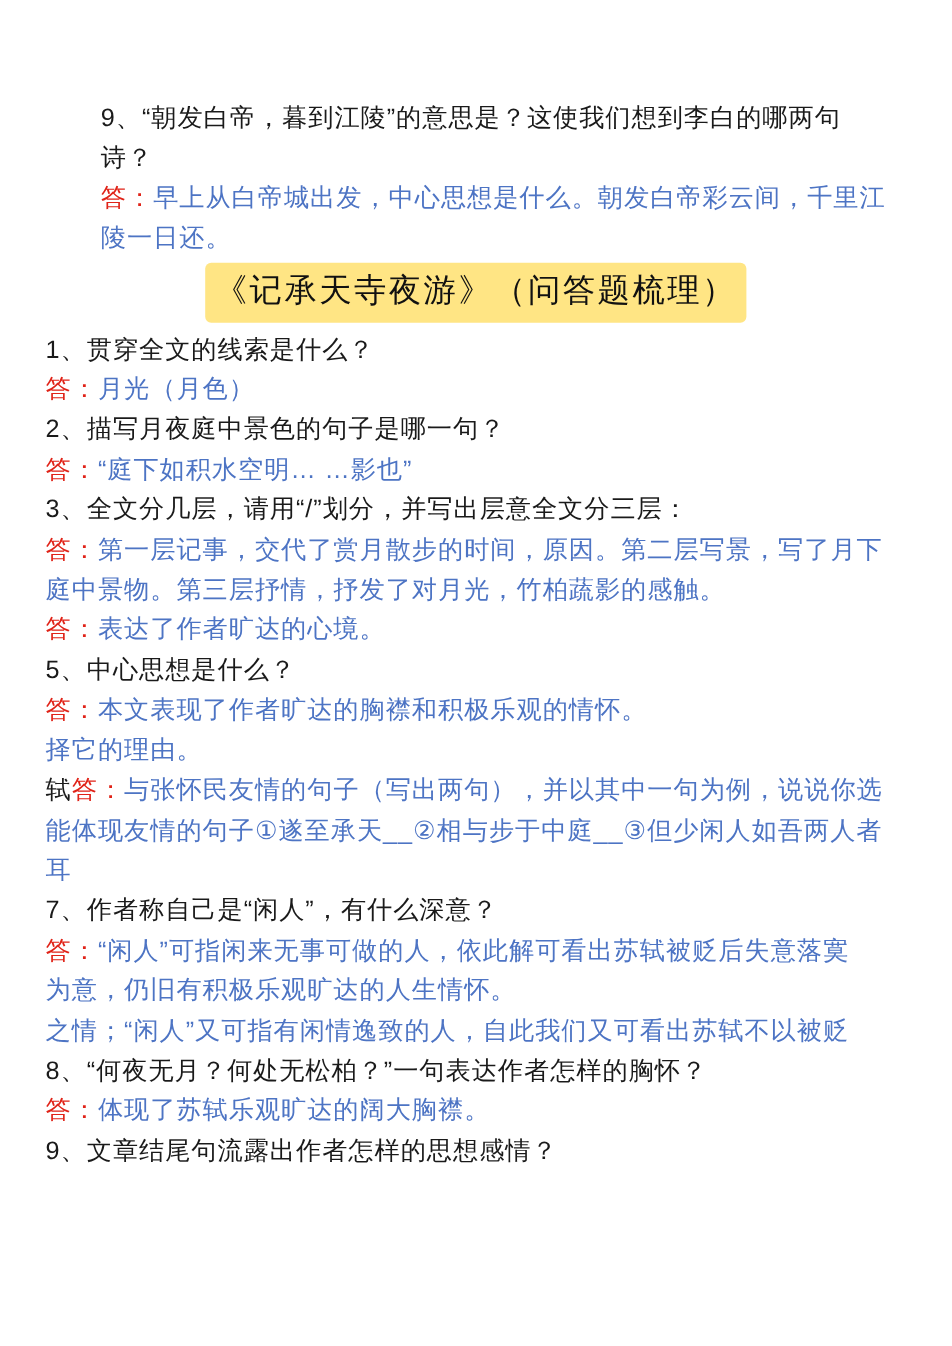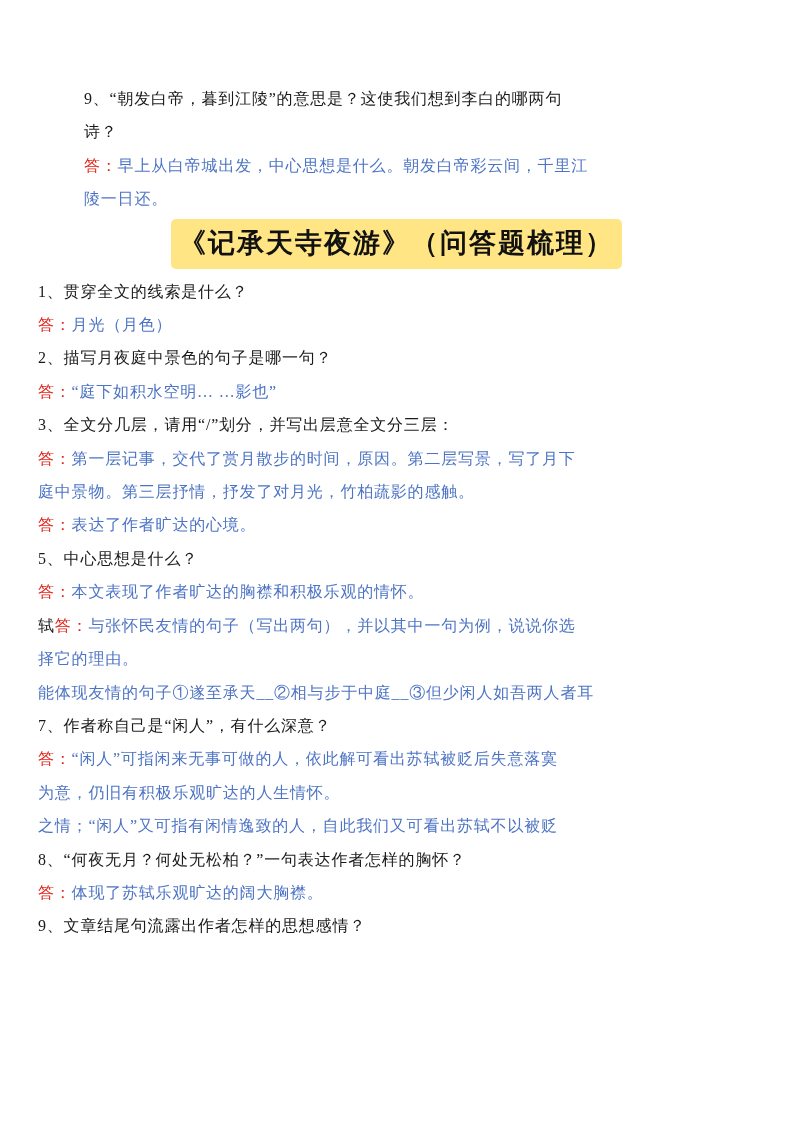--- a/index.html
+++ b/index.html
@@ -20,42 +20,41 @@
     background: var(--page-bg);
     font-family: "Liberation Sans", "DejaVu Sans", sans-serif;
     overflow: hidden;
   }
   .page {
     width: 793px;
     height: 1122px;
     padding: 82px 38px 0 38px;
   }
   .line {
-    font-size: 16px;
+    font-size: 21px;
     line-height: 33.4px;
     letter-spacing: 0.8px;
     color: var(--black);
     white-space: pre-wrap;
-    font-family: Liberation Serif, serif;
   }
   .seg-black { color: var(--black); }
   .seg-red   { color: var(--red); }
   .seg-blue  { color: var(--blue); }
   .intro-block {
     margin-left: 46px;
   }
   .title-row {
     text-align: center;
     line-height: 46px;
     margin: 3px 0 5px 0;
   }
   .title-highlight {
     display: inline-block;
     font-family: "DejaVu Serif", "Liberation Serif", serif;
-    font-weight: bold;
+    font-weight: normal;
     font-size: 27px;
     color: #111;
     letter-spacing: 2px;
     background: linear-gradient(97deg, #ffeb9d 0%, #ffe06c 28%, #ffec9b 55%, #ffe univ06c 78%, #ffe88d 100%);
     background-color: var(--highlight);
     border-radius: 5px;
     padding: 1px 8px 3px 8px;
   }
 </style>
 </head>
@@ -78,22 +77,22 @@
       <div class="line"><span class="seg-black">1、贯穿全文的线索是什么？</span></div>
       <div class="line"><span class="seg-red">答：</span><span class="seg-blue">月光（月色）</span></div>
       <div class="line"><span class="seg-black">2、描写月夜庭中景色的句子是哪一句？</span></div>
       <div class="line"><span class="seg-red">答：</span><span class="seg-blue">“庭下如积水空明… …影也”</span></div>
       <div class="line"><span class="seg-black">3、全文分几层，请用“/”划分，并写出层意全文分三层：</span></div>
       <div class="line"><span class="seg-red">答：</span><span class="seg-blue">第一层记事，交代了赏月散步的时间，原因。第二层写景，写了月下</span></div>
       <div class="line"><span class="seg-blue">庭中景物。第三层抒情，抒发了对月光，竹柏蔬影的感触。</span></div>
       <div class="line"><span class="seg-red">答：</span><span class="seg-blue">表达了作者旷达的心境。</span></div>
       <div class="line"><span class="seg-black">5、中心思想是什么？</span></div>
       <div class="line"><span class="seg-red">答：</span><span class="seg-blue">本文表现了作者旷达的胸襟和积极乐观的情怀。</span></div>
+      <div class="line"><span class="seg-blue">择它的理由。</span></div>
       <div class="line"><span class="seg-black">轼</span><span class="seg-red">答：</span><span class="seg-blue">与张怀民友情的句子（写出两句），并以其中一句为例，说说你选</span></div>
-      <div class="line"><span class="seg-blue">择它的理由。</span></div>
       <div class="line"><span class="seg-blue">能体现友情的句子①遂至承天__②相与步于中庭__③但少闲人如吾两人者耳</span></div>
       <div class="line"><span class="seg-black">7、作者称自己是“闲人”，有什么深意？</span></div>
       <div class="line"><span class="seg-red">答：</span><span class="seg-blue">“闲人”可指闲来无事可做的人，依此解可看出苏轼被贬后失意落寞</span></div>
       <div class="line"><span class="seg-blue">为意，仍旧有积极乐观旷达的人生情怀。</span></div>
       <div class="line"><span class="seg-blue">之情；“闲人”又可指有闲情逸致的人，自此我们又可看出苏轼不以被贬</span></div>
       <div class="line"><span class="seg-black">8、“何夜无月？何处无松柏？”一句表达作者怎样的胸怀？</span></div>
       <div class="line"><span class="seg-red">答：</span><span class="seg-blue">体现了苏轼乐观旷达的阔大胸襟。</span></div>
       <div class="line"><span class="seg-black">9、文章结尾句流露出作者怎样的思想感情？</span></div>
     </div>
 

